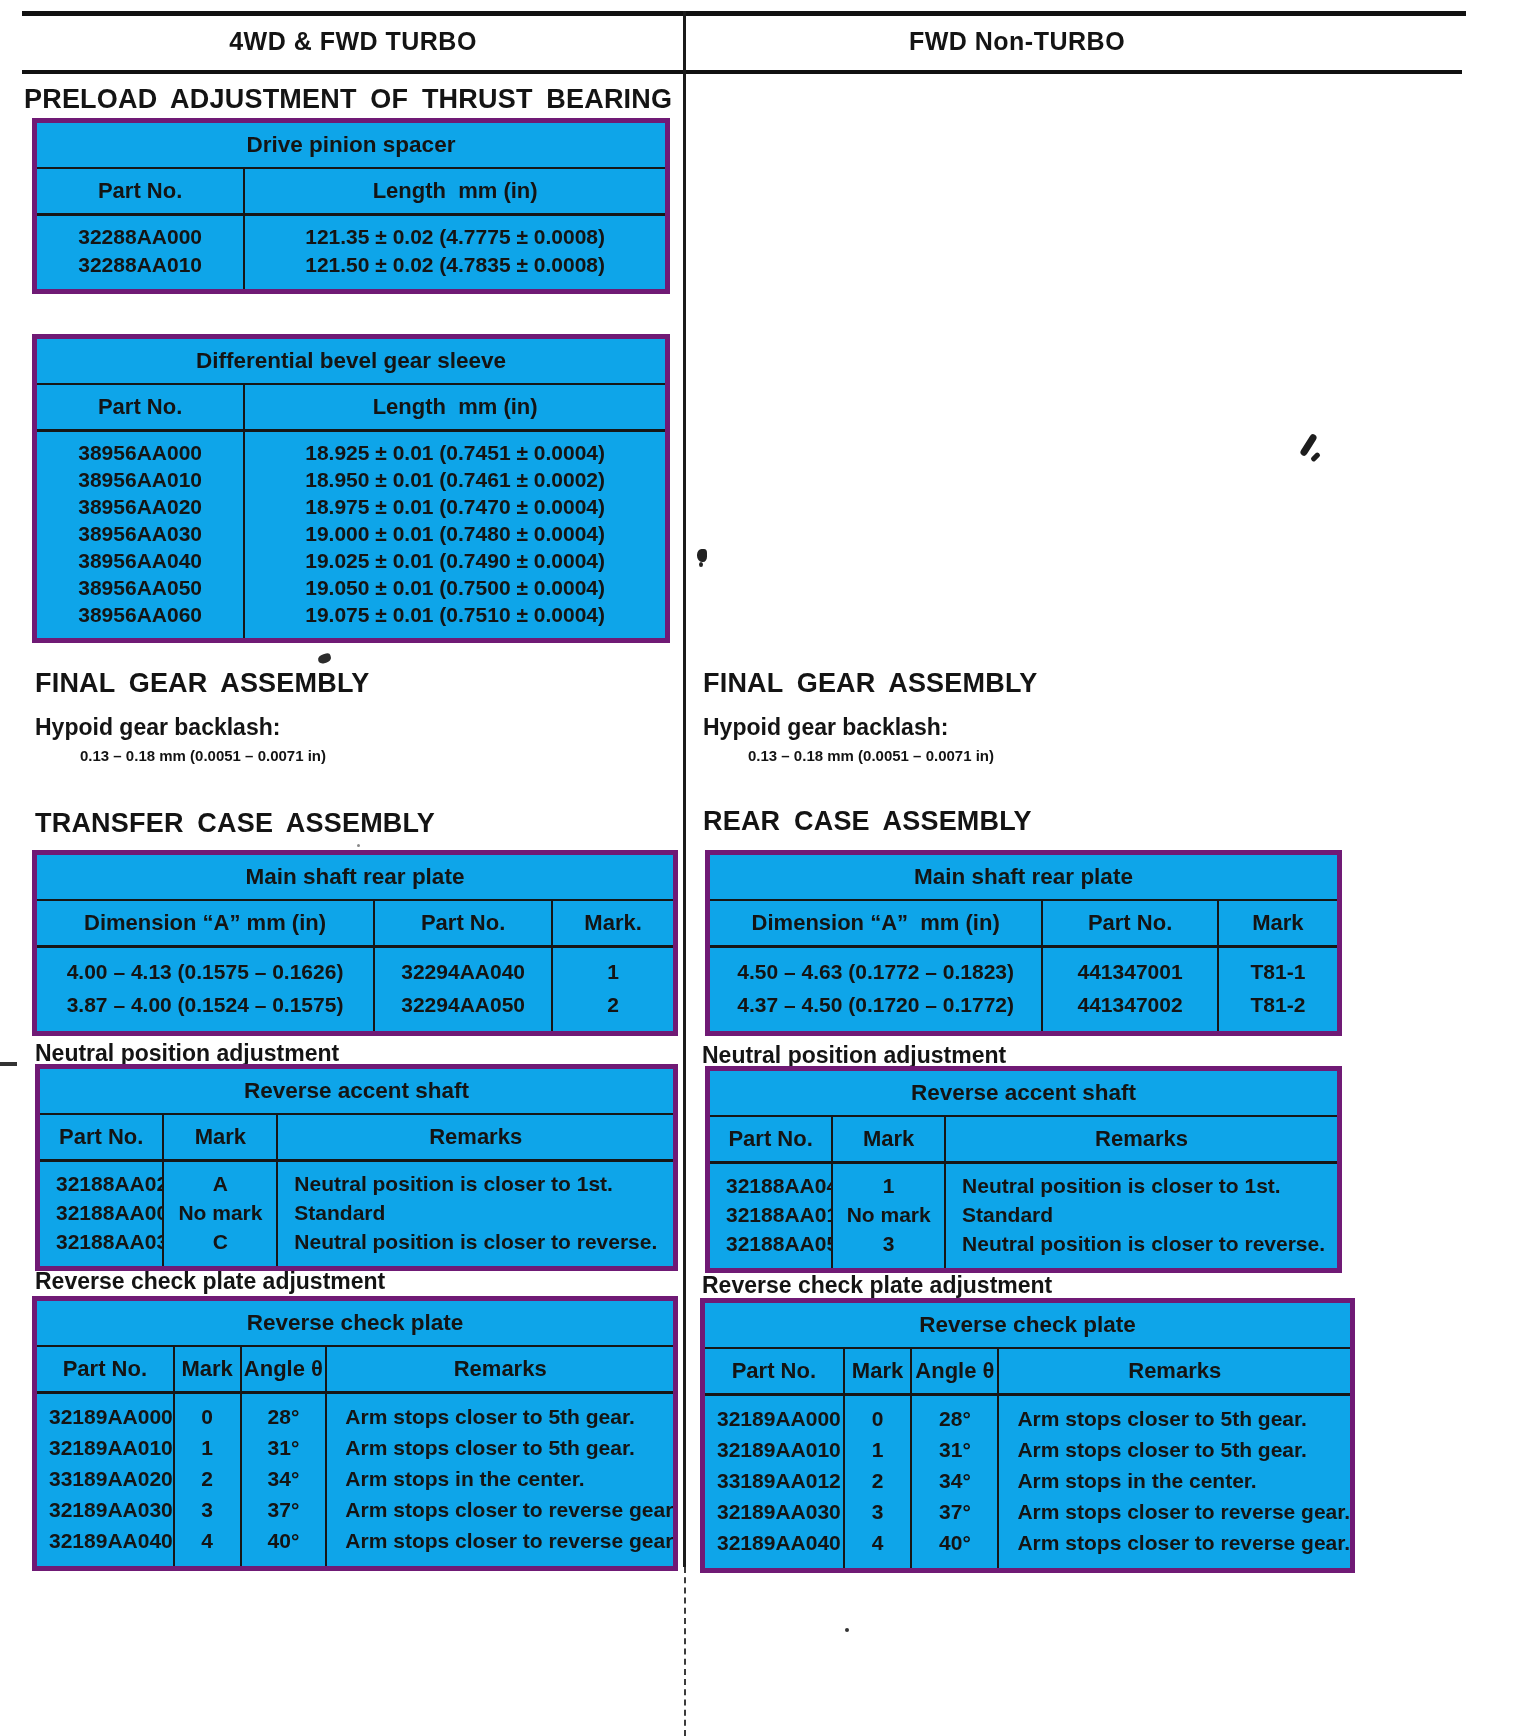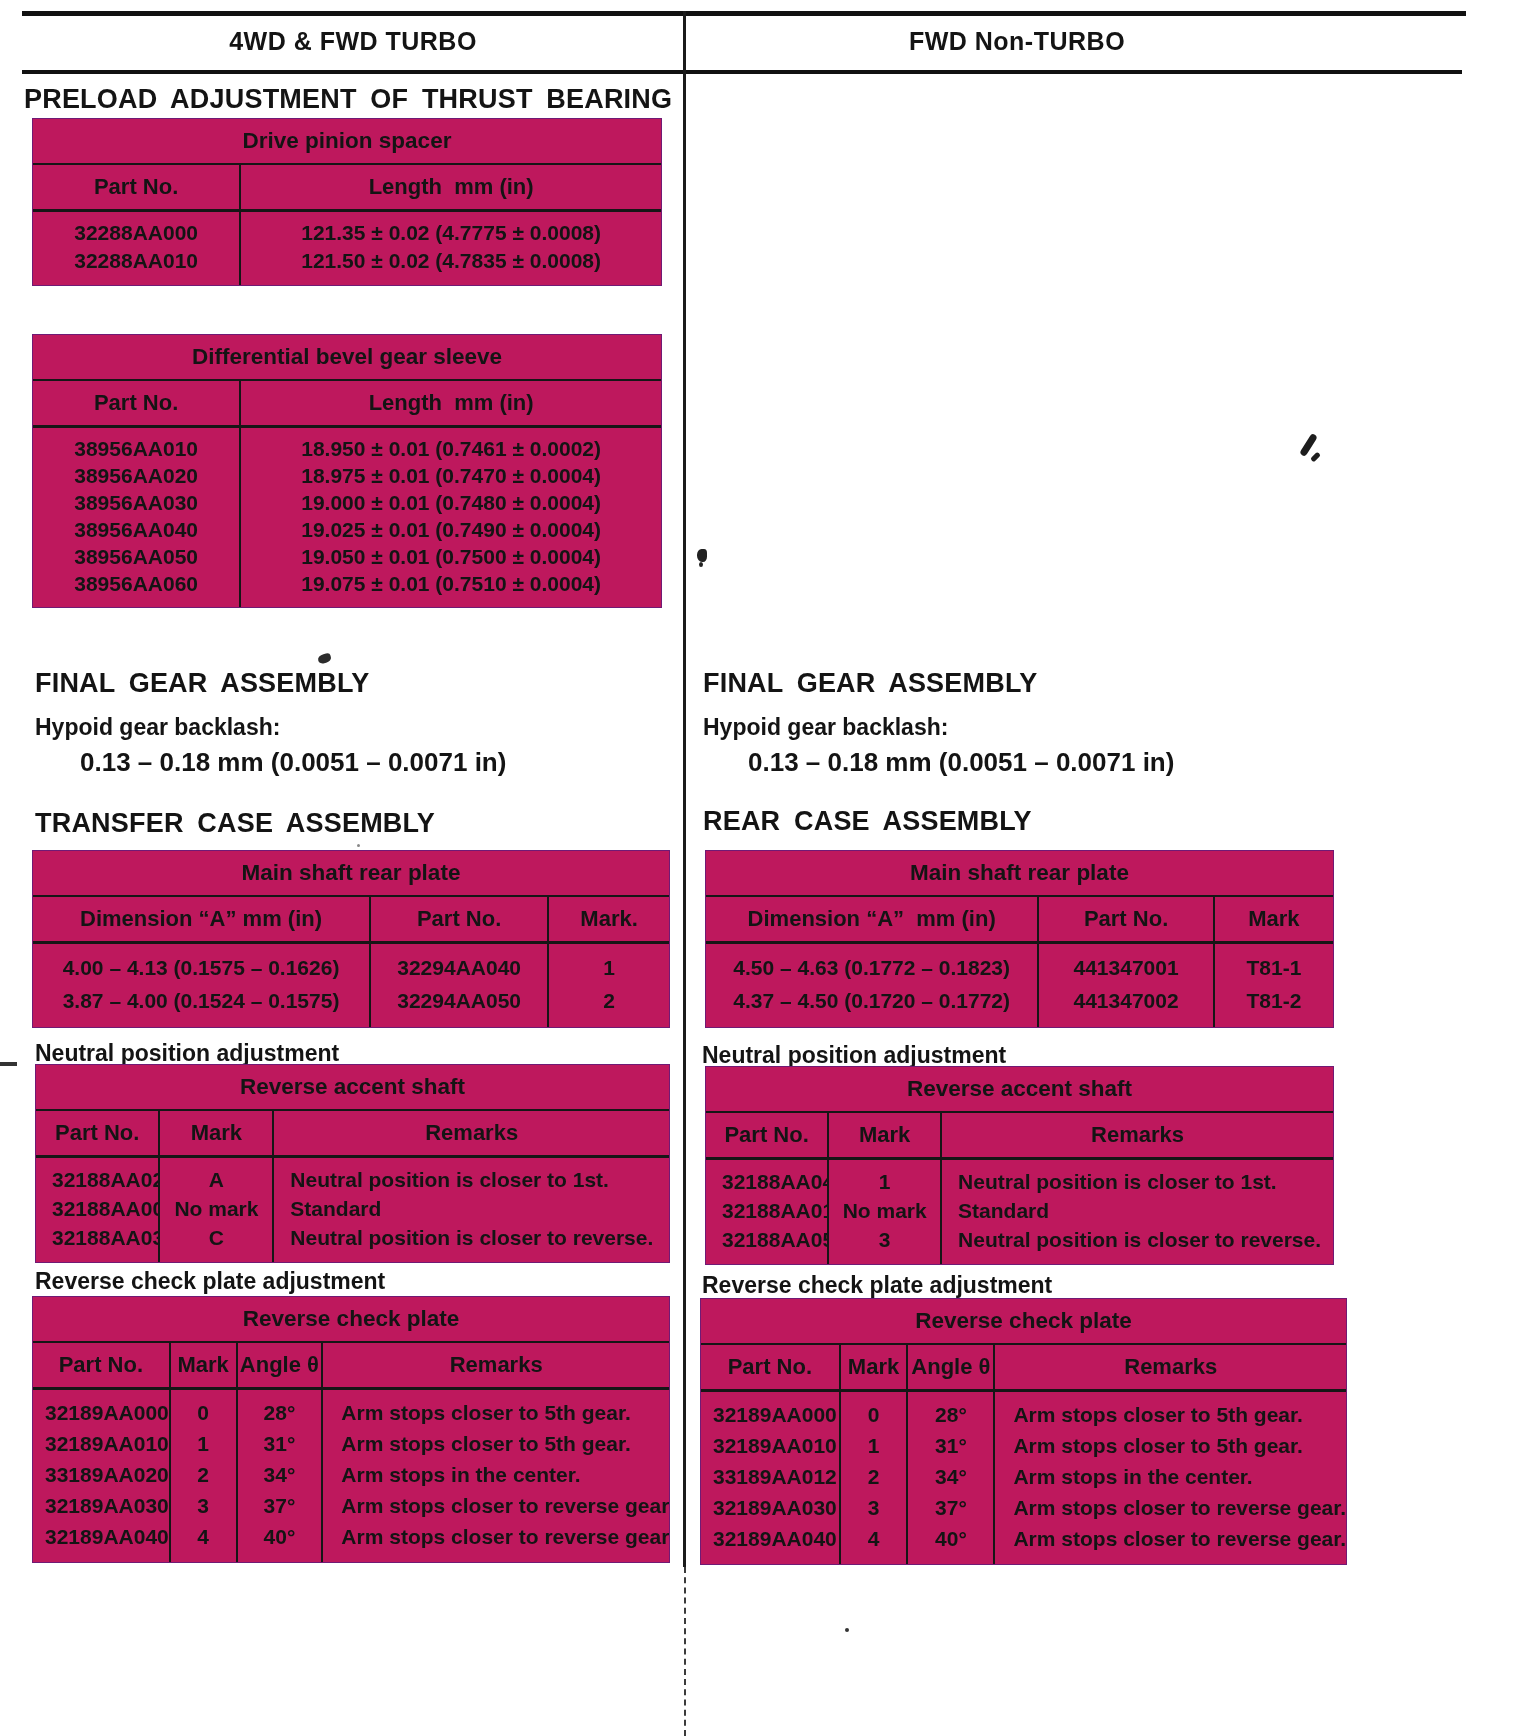--- a/index.html
+++ b/index.html
@@ -13,23 +13,23 @@
   .rule-second{left:22px;right:74px;top:70px;height:4px;}
   .divider{position:absolute;left:683px;top:11px;width:3px;height:1556px;background:#1b1b1b;}
   .divider-dashed{position:absolute;left:684px;top:1567px;height:169px;width:0;border-left:2px dashed #3a3a3a;}
   
   .colhead{position:absolute;top:27px;font-size:25px;font-weight:600;letter-spacing:.5px;text-align:center;white-space:nowrap;}
   .colhead.lft{left:22px;width:662px;}
   .colhead.rgt{left:687px;width:660px;}
   
   .h1{position:absolute;font-size:27px;font-weight:700;letter-spacing:.2px;word-spacing:6px;white-space:nowrap;}
   .sub{position:absolute;font-size:23px;font-weight:600;white-space:nowrap;}
-  .val{position:absolute;font-size:26px;font-weight:600;white-space:nowrap;text-align:right;}
-  
-  .tbl{position:absolute;border:1px solid #701a75;background:#be185d;}
+  .val{position:absolute;font-size:15px;font-weight:600;white-space:nowrap;text-align:right;}
+  
+  .tbl{position:absolute;border:5px solid #701a75;background:#0ea5e9;}
   .tbl-title{height:44px;line-height:44px;text-align:center;font-size:22.5px;font-weight:600;border-bottom:2px solid #161616;white-space:pre;}
   .tbl table{border-collapse:collapse;width:100%;table-layout:fixed;}
   .tbl th{height:44px;font-size:22px;font-weight:600;text-align:center;border-bottom:3px solid #161616;white-space:pre;padding:0;}
   .tbl th+th,.tbl td+td{border-left:2px solid #161616;}
   .tbl td{font-size:21px;font-weight:600;padding:0;white-space:nowrap;overflow:hidden;text-align:center;}
   .tbl tbody tr:first-child td{padding-top:7px;}
   .tbl tbody tr:last-child td{padding-bottom:10px;}
   .lh28 tbody td{line-height:28px;}
   .lh27 tbody td{line-height:27px;}
   .lh29 tbody td{line-height:29px;}
@@ -99,20 +99,24 @@
           <col>
         </colgroup>
       <thead>
           <tr>
             <th>Part No.</th>
             <th>Length  mm (in)</th>
           </tr>
         </thead>
       <tbody>
           <tr>
+            <td>38956AA000</td>
+            <td>18.925 ± 0.01 (0.7451 ± 0.0004)</td>
+          </tr>
+          <tr>
             <td>38956AA010</td>
             <td>18.950 ± 0.01 (0.7461 ± 0.0002)</td>
           </tr>
           <tr>
             <td>38956AA020</td>
             <td>18.975 ± 0.01 (0.7470 ± 0.0004)</td>
           </tr>
           <tr>
             <td>38956AA030</td>
             <td>19.000 ± 0.01 (0.7480 ± 0.0004)</td>

